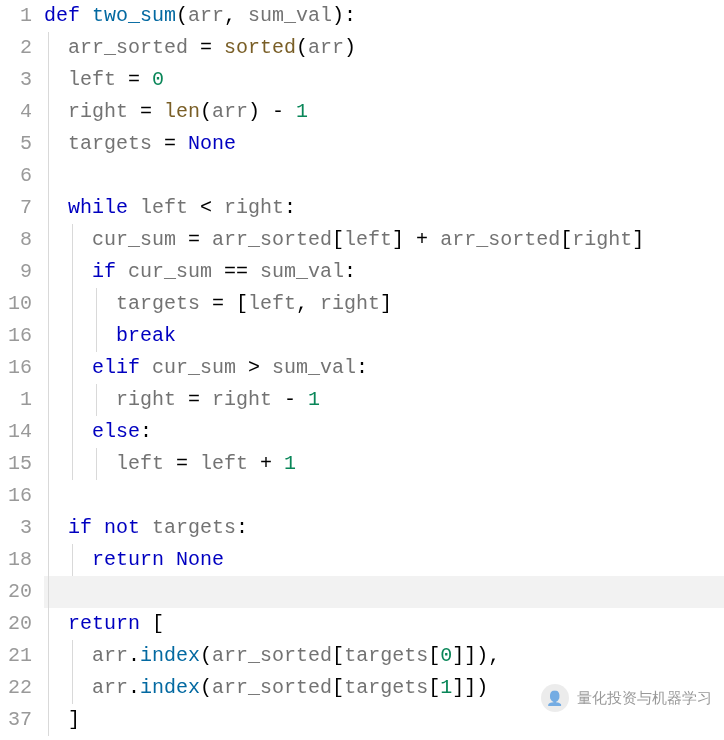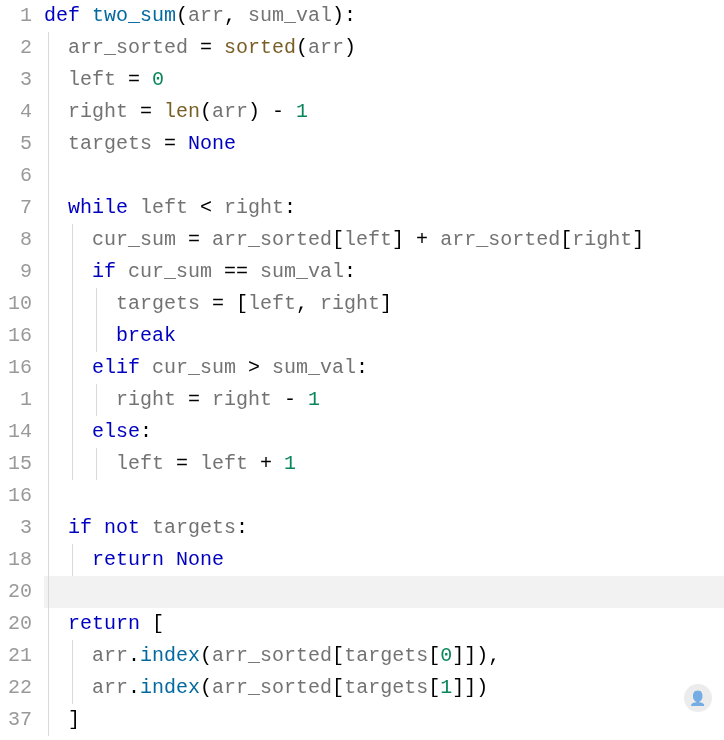--- a/index.html
+++ b/index.html
@@ -116,13 +116,14 @@
       <div class="lineno">20</div>
       <div class="lineno">21</div>
       <div class="lineno">22</div>
       <div class="lineno">37</div>
     </div>
   <div class="code" id="code"><div class="line"><span><span class="kw">def</span><span class="punct"> </span><span class="fn">two_sum</span><span class="punct">(</span><span class="id">arr</span><span class="punct">, </span><span class="id">sum_val</span><span class="punct">):</span></span></div><div class="line"><span class="ig" style="left: 4px;"></span><span><span class="punct">  </span><span class="id">arr_sorted</span><span class="op"> = </span><span class="bi">sorted</span><span class="punct">(</span><span class="id">arr</span><span class="punct">)</span></span></div><div class="line"><span class="ig" style="left: 4px;"></span><span><span class="punct">  </span><span class="id">left</span><span class="op"> = </span><span class="num">0</span></span></div><div class="line"><span class="ig" style="left: 4px;"></span><span><span class="punct">  </span><span class="id">right</span><span class="op"> = </span><span class="bi">len</span><span class="punct">(</span><span class="id">arr</span><span class="punct">) - </span><span class="num">1</span></span></div><div class="line"><span class="ig" style="left: 4px;"></span><span><span class="punct">  </span><span class="id">targets</span><span class="op"> = </span><span class="const">None</span></span></div><div class="line"><span class="ig" style="left: 4px;"></span><span></span></div><div class="line"><span class="ig" style="left: 4px;"></span><span><span class="punct">  </span><span class="kw">while</span><span class="punct"> </span><span class="id">left</span><span class="op"> &lt; </span><span class="id">right</span><span class="punct">:</span></span></div><div class="line"><span class="ig" style="left: 4px;"></span><span class="ig" style="left: 28px;"></span><span><span class="punct">    </span><span class="id">cur_sum</span><span class="op"> = </span><span class="id">arr_sorted</span><span class="punct">[</span><span class="id">left</span><span class="punct">] + </span><span class="id">arr_sorted</span><span class="punct">[</span><span class="id">right</span><span class="punct">]</span></span></div><div class="line"><span class="ig" style="left: 4px;"></span><span class="ig" style="left: 28px;"></span><span><span class="punct">    </span><span class="kw">if</span><span class="punct"> </span><span class="id">cur_sum</span><span class="op"> == </span><span class="id">sum_val</span><span class="punct">:</span></span></div><div class="line"><span class="ig" style="left: 4px;"></span><span class="ig" style="left: 28px;"></span><span class="ig" style="left: 52px;"></span><span><span class="punct">      </span><span class="id">targets</span><span class="op"> = </span><span class="punct">[</span><span class="id">left</span><span class="punct">, </span><span class="id">right</span><span class="punct">]</span></span></div><div class="line"><span class="ig" style="left: 4px;"></span><span class="ig" style="left: 28px;"></span><span class="ig" style="left: 52px;"></span><span><span class="punct">      </span><span class="kw">break</span></span></div><div class="line"><span class="ig" style="left: 4px;"></span><span class="ig" style="left: 28px;"></span><span><span class="punct">    </span><span class="kw">elif</span><span class="punct"> </span><span class="id">cur_sum</span><span class="op"> &gt; </span><span class="id">sum_val</span><span class="punct">:</span></span></div><div class="line"><span class="ig" style="left: 4px;"></span><span class="ig" style="left: 28px;"></span><span class="ig" style="left: 52px;"></span><span><span class="punct">      </span><span class="id">right</span><span class="op"> = </span><span class="id">right</span><span class="op"> - </span><span class="num">1</span></span></div><div class="line"><span class="ig" style="left: 4px;"></span><span class="ig" style="left: 28px;"></span><span><span class="punct">    </span><span class="kw">else</span><span class="punct">:</span></span></div><div class="line"><span class="ig" style="left: 4px;"></span><span class="ig" style="left: 28px;"></span><span class="ig" style="left: 52px;"></span><span><span class="punct">      </span><span class="id">left</span><span class="op"> = </span><span class="id">left</span><span class="op"> + </span><span class="num">1</span></span></div><div class="line"><span class="ig" style="left: 4px;"></span><span></span></div><div class="line"><span class="ig" style="left: 4px;"></span><span><span class="punct">  </span><span class="kw">if</span><span class="punct"> </span><span class="kw">not</span><span class="punct"> </span><span class="id">targets</span><span class="punct">:</span></span></div><div class="line"><span class="ig" style="left: 4px;"></span><span class="ig" style="left: 28px;"></span><span><span class="punct">    </span><span class="kw">return</span><span class="punct"> </span><span class="const">None</span></span></div><div class="line highlight"><span class="ig" style="left: 4px;"></span><span></span></div><div class="line"><span class="ig" style="left: 4px;"></span><span><span class="punct">  </span><span class="kw">return</span><span class="punct"> [</span></span></div><div class="line"><span class="ig" style="left: 4px;"></span><span class="ig" style="left: 28px;"></span><span><span class="punct">    </span><span class="id">arr</span><span class="punct">.</span><span class="fn">index</span><span class="punct">(</span><span class="id">arr_sorted</span><span class="punct">[</span><span class="id">targets</span><span class="punct">[</span><span class="num">0</span><span class="punct">]]),</span></span></div><div class="line"><span class="ig" style="left: 4px;"></span><span class="ig" style="left: 28px;"></span><span><span class="punct">    </span><span class="id">arr</span><span class="punct">.</span><span class="fn">index</span><span class="punct">(</span><span class="id">arr_sorted</span><span class="punct">[</span><span class="id">targets</span><span class="punct">[</span><span class="num">1</span><span class="punct">]])</span></span></div><div class="line"><span class="ig" style="left: 4px;"></span><span><span class="punct">  ]</span></span></div></div>
 </div>
 
 <div class="watermark">
   <span class="bubble">👤</span>
+  <span class="wm-text">量化投资与机器学习</span>
 </div>
 
 </body></html>

